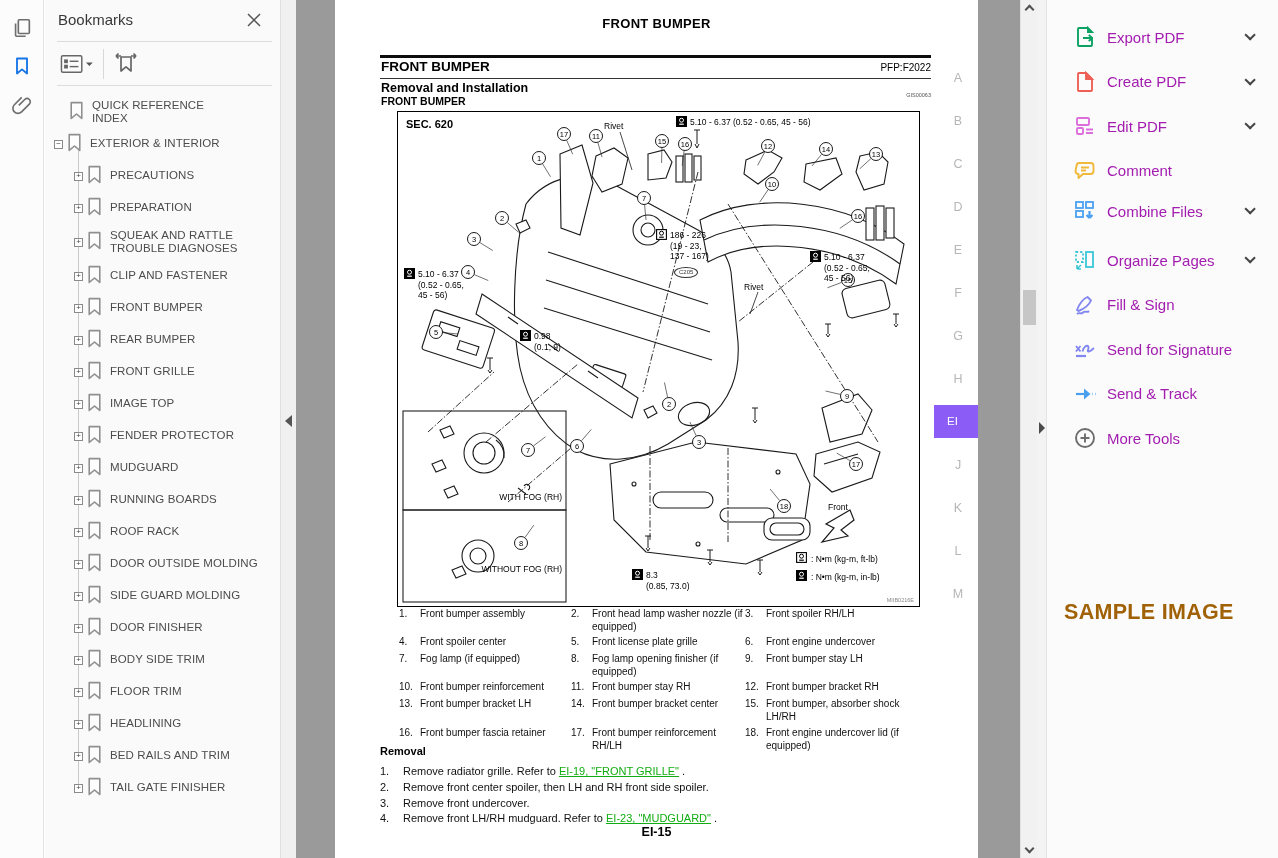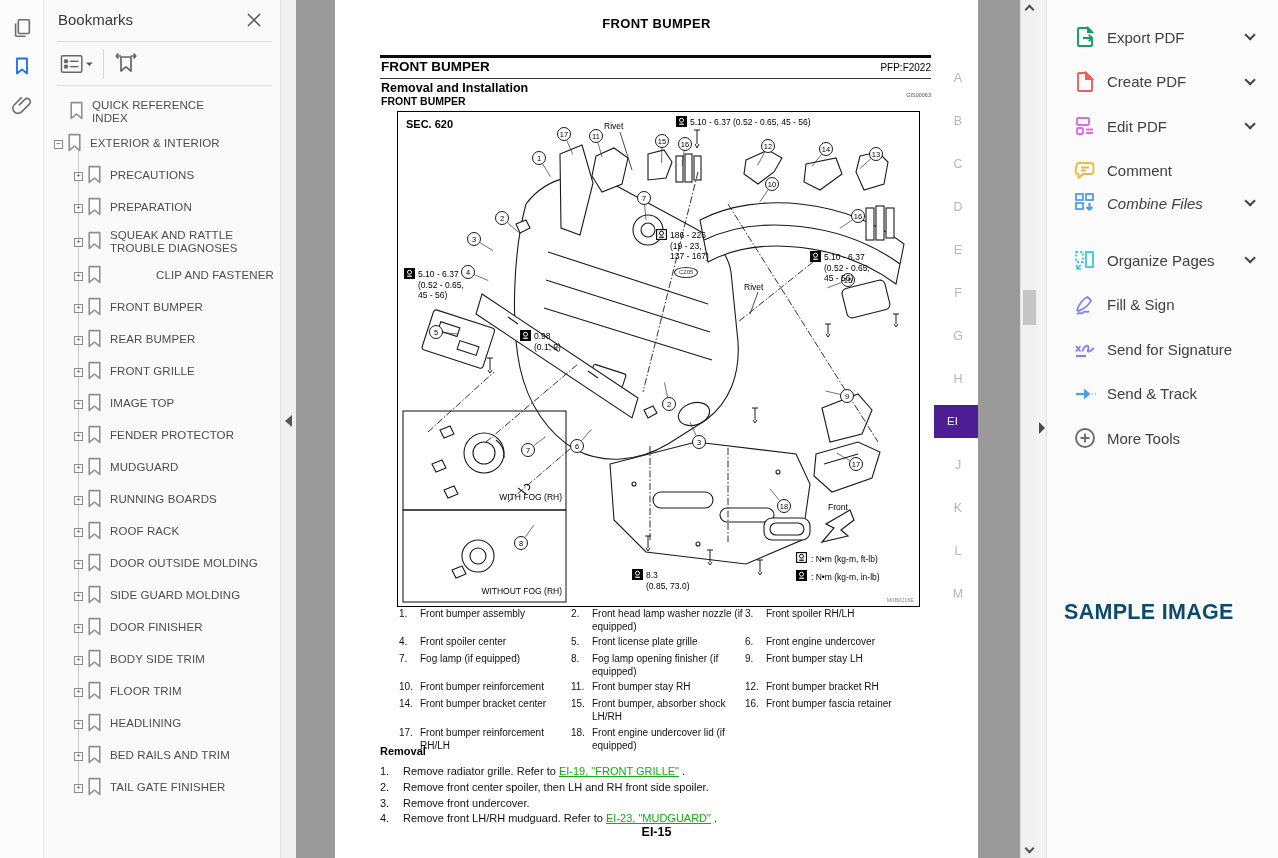--- a/index.html
+++ b/index.html
@@ -59,38 +59,38 @@
   .part-num { width:21px; flex:none; }
 
   #removal { position:absolute; left:45px; top:745px; width:551px; }
   #removal-heading { font-size:11px; font-weight:bold; margin-bottom:7px; }
   .step { display:flex; font-size:11px; line-height:15.8px; color:#111; }
   .step-num { width:23px; flex:none; }
   .green-link { text-decoration:underline; cursor:pointer; }
   #page-num { position:absolute; left:0; top:825px; width:100%; text-align:center; font-size:12.5px; font-weight:bold; }
 
   .side-tab { position:absolute; left:608px; width:30px; text-align:center; font-size:12.5px; color:#b5b6b8; }
-  #ei-tab { position:absolute; left:599px; top:405px; width:44px; height:33px; background:#4c1d95; color:#fff; font-size:11.5px; line-height:33px; padding-left:13px; }
+  #ei-tab { position:absolute; left:599px; top:405px; width:44px; height:33px; background:#8b5cf6; color:#fff; font-size:11.5px; line-height:33px; padding-left:13px; }
 
   
   #v-scrollbar { position:absolute; left:1020px; top:0; width:17px; height:858px; background:#f1f1f1; border-left:1px solid #e3e3e3; }
   .sb-chev { position:absolute; left:5px; width:7px; height:7px; border-left:2px solid #505050; border-bottom:2px solid #505050; cursor:pointer; }
   #sb-up { top:6px; transform:rotate(135deg); }
   #sb-down { top:845px; transform:rotate(-45deg); }
   #sb-thumb { position:absolute; left:2px; top:290px; width:13px; height:35px; background:#c6c6c6; cursor:pointer; }
 
   
   #right-strip { position:absolute; left:1037px; top:0; width:10px; height:858px; background:#f3f3f3; border-right:1px solid #e4e4e4; }
   #right-arrow { position:absolute; left:2px; top:422px; width:0; height:0; border-top:6px solid transparent; border-bottom:6px solid transparent; border-left:6px solid #4a4a4a; cursor:pointer; }
 
   
   #tools-panel { position:absolute; left:1047px; top:0; width:231px; height:858px; background:#fbfbfb; }
   .tool-row { position:absolute; left:0; width:100%; height:34px; display:flex; align-items:center; cursor:pointer; }
   .tool-icon { position:absolute; left:26px; width:24px; height:24px; }
-  .tool-label { position:absolute; left:60px; font-size:15px; color:#404040; }
+  .tool-label { position:absolute; left:60px; font-size:15px; color:#a21caf; }
   .tool-chev { position:absolute; right:26px; top:13px; width:8px; height:8px; border-right:2px solid #444; border-bottom:2px solid #444; transform:rotate(45deg) translateY(-3px); }
   #watermark { position:absolute; left:17px; top:600px; font-size:21.5px; font-weight:bold; letter-spacing:.3px; }
 </style>
 </head>
 <body>
 
 <div id="app">
 
   <div id="left-rail">
     <div class="rail-icon" style="top:15px">
@@ -176,21 +176,21 @@
           <span class="ribbon"><svg width="15" height="19" viewBox="0 0 14 18">
               <path d="M2 1.5h10v15l-5-4.2-5 4.2z" fill="#fdfdfd" stroke="#8f8f8f" stroke-width="1.5" stroke-linejoin="round"></path>
             </svg></span>
           <span class="bm-label" style="width: 150px;">SQUEAK AND RATTLE TROUBLE DIAGNOSES</span>
         </div>
         <div class="bm-row" style="top: 168px; height: 32px; padding-left: 29px;">
           <span class="exp">+</span>
           <span class="ribbon"><svg width="15" height="19" viewBox="0 0 14 18">
               <path d="M2 1.5h10v15l-5-4.2-5 4.2z" fill="#fdfdfd" stroke="#8f8f8f" stroke-width="1.5" stroke-linejoin="round"></path>
             </svg></span>
-          <span class="bm-label" style="width: 150px; margin-left: 46px;">CLIP AND FASTENER</span>
+          <span class="bm-label" style="width: 150px;">CLIP AND FASTENER</span>
         </div>
         <div class="bm-row" style="top: 200px; height: 32px; padding-left: 29px;">
           <span class="exp">+</span>
           <span class="ribbon"><svg width="15" height="19" viewBox="0 0 14 18">
               <path d="M2 1.5h10v15l-5-4.2-5 4.2z" fill="#fdfdfd" stroke="#8f8f8f" stroke-width="1.5" stroke-linejoin="round"></path>
             </svg></span>
           <span class="bm-label" style="width: 150px;">FRONT BUMPER</span>
         </div>
         <div class="bm-row" style="top: 232px; height: 32px; padding-left: 29px;">
           <span class="exp">+</span>
@@ -484,21 +484,21 @@
               <line x1="381.5673354681992" y1="388.58229890557675" x2="372.06876861434023" y2="376.97293941752696" stroke="#333" stroke-width="0.7"></line>
               <circle cx="386" cy="394" r="6.5" fill="#fff" stroke="#000" stroke-width="0.9"></circle>
               <text x="386" y="396.6" text-anchor="middle" font-size="7.5" fill="#000" stroke="none" font-family="&quot;Liberation Sans&quot;, sans-serif">18</text>
               <line x1="127.07992768989244" y1="425.31192562942" x2="135.82262988251912" y2="413.1231948353201" stroke="#333" stroke-width="0.7"></line>
               <circle cx="123" cy="431" r="6.5" fill="#fff" stroke="#000" stroke-width="0.9"></circle>
               <text x="123" y="433.6" text-anchor="middle" font-size="7.5" fill="#000" stroke="none" font-family="&quot;Liberation Sans&quot;, sans-serif">8</text>
             </g>
         </svg>
         <div id="sec-label">SEC. 620</div>
         <div class="inset-label" style="left:60px; top:380px; width:104px;">WITH FOG (RH)</div>
-        <div class="inset-label" style="left:36px; top:474px; width:128px;">WITHOUT FOG (RH)</div>
+        <div class="inset-label" style="left:36px; top:452px; width:128px;">WITHOUT FOG (RH)</div>
         <div id="front-label">Front</div>
         <div id="ann-layer">
             <div class="ann" style="left: 278px; top: 5px;"><span class="tq"><svg width="11" height="11" viewBox="0 0 11 11">
                   <rect width="11" height="11" fill="#000"></rect>
                   <circle cx="5.5" cy="4.2" r="2" fill="none" stroke="#fff" stroke-width="1"></circle>
                   <path d="M3.2 8.2h4.6" stroke="#fff" stroke-width="1.2"></path>
                 </svg></span><span>5.10 - 6.37 (0.52 - 0.65, 45 - 56)</span></div>
             <div class="ann" style="left: 206px; top: 9px;"><span>Rivet</span></div>
             <div class="ann" style="left: 346px; top: 170px;"><span>Rivet</span></div>
             <div class="ann" style="left: 258px; top: 118px;"><span class="tq"><svg width="11" height="11" viewBox="0 0 11 11">
@@ -600,20 +600,24 @@
           </div>
           <div class="part-cell">
             <span class="part-num">11.</span>
             <span>Front bumper stay RH</span>
           </div>
           <div class="part-cell">
             <span class="part-num">12.</span>
             <span>Front bumper bracket RH</span>
           </div>
           <div class="part-cell">
+            <span class="part-num">13.</span>
+            <span>Front bumper bracket LH</span>
+          </div>
+          <div class="part-cell">
             <span class="part-num">14.</span>
             <span>Front bumper bracket center</span>
           </div>
           <div class="part-cell">
             <span class="part-num">15.</span>
             <span>Front bumper, absorber shock LH/RH</span>
           </div>
           <div class="part-cell">
             <span class="part-num">16.</span>
             <span>Front bumper fascia retainer</span>
@@ -707,21 +711,21 @@
           <span class="tool-label">Edit PDF</span>
           <span class="tool-chev"></span>
         </div>
         <div class="tool-row" style="top: 153.8px;">
           <span class="tool-icon"><svg width="24" height="24" viewBox="0 0 24 24" fill="none" stroke="#f0b93c" stroke-width="1.9">
               <path d="M3.5 7a3 3 0 013-3h11a3 3 0 013 3v5a3 3 0 01-3 3H10l-4.5 4v-4h-.5a3 3 0 01-2.5-3z" stroke-linejoin="round"></path>
               <path d="M8 8.5h8M8 11.5h5"></path>
             </svg></span>
           <span class="tool-label">Comment</span>
         </div>
-        <div class="tool-row" style="top: 186px; font-style: italic;">
+        <div class="tool-row" style="top: 194px;">
           <span class="tool-icon"><svg width="24" height="24" viewBox="0 0 24 24" fill="none" stroke="#4aa0ef" stroke-width="1.8">
               <rect x="3" y="3" width="7" height="6"></rect>
               <rect x="13" y="3" width="7" height="6"></rect>
               <rect x="3" y="12" width="7" height="6"></rect>
               <path d="M16.5 12v7m0 0l-3-3m3 3l3-3" stroke-width="2.2"></path>
             </svg></span>
           <span class="tool-label">Combine Files</span>
           <span class="tool-chev"></span>
         </div>
         <div class="tool-row" style="top: 243px;">
@@ -757,16 +761,16 @@
           <span class="tool-label">Send &amp; Track</span>
         </div>
         <div class="tool-row" style="top: 421.4px;">
           <span class="tool-icon"><svg width="24" height="24" viewBox="0 0 24 24" fill="none" stroke="#6d6d6d" stroke-width="1.9">
               <circle cx="12" cy="12" r="9"></circle>
               <path d="M12 7.5v9M7.5 12h9"></path>
             </svg></span>
           <span class="tool-label">More Tools</span>
         </div>
       </div>
-    <div id="watermark" style="color: #0c4a6e;">SAMPLE IMAGE</div>
+    <div id="watermark" style="color: #a16207;">SAMPLE IMAGE</div>
   </div>
 
 </div>
 
 </body></html>

